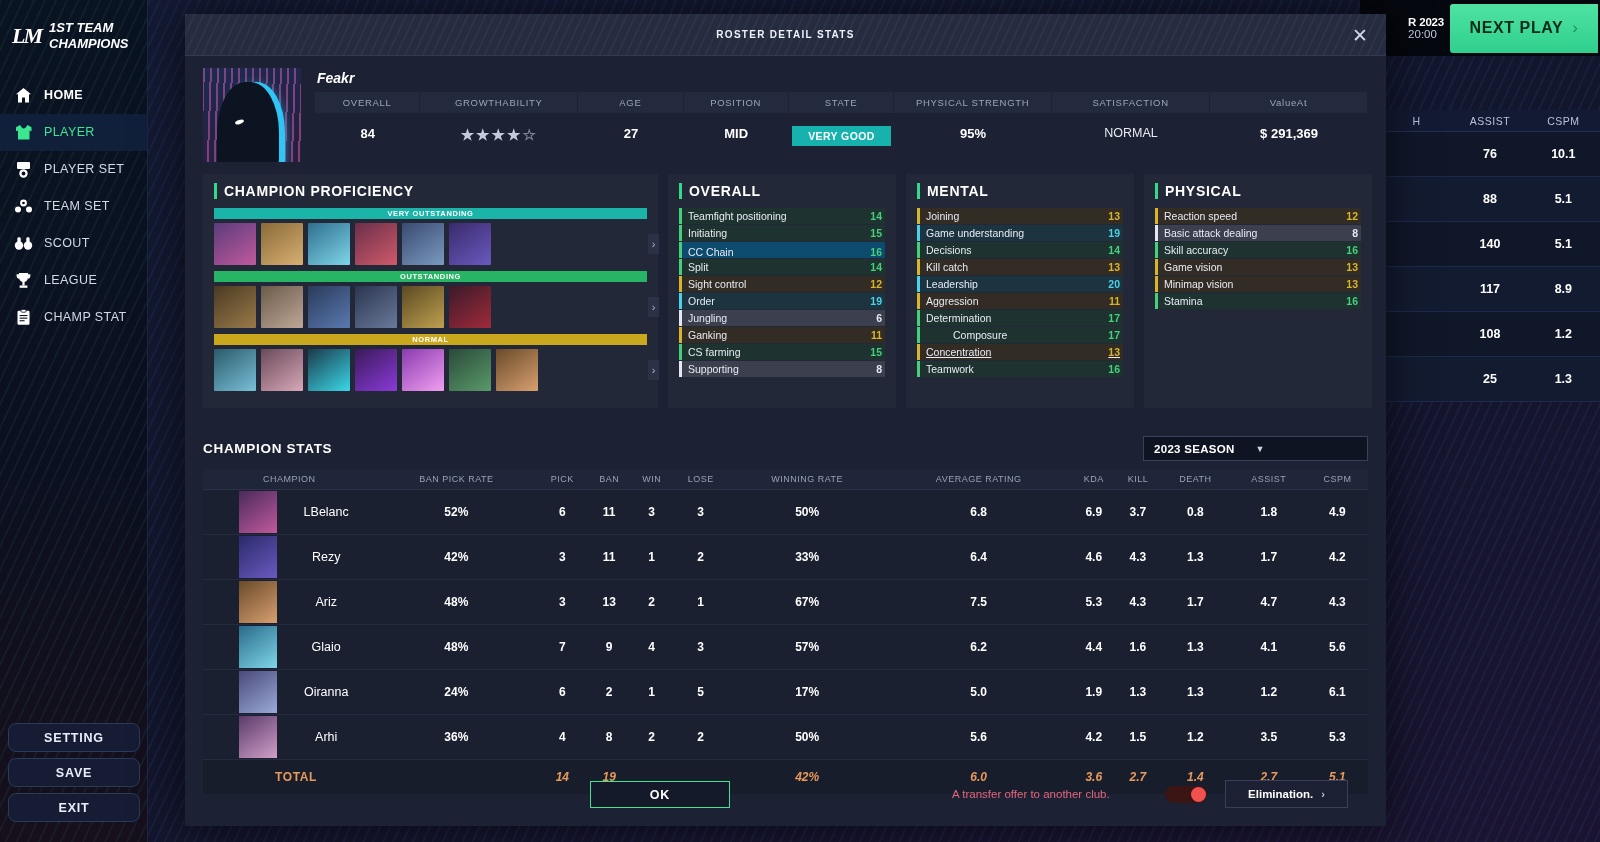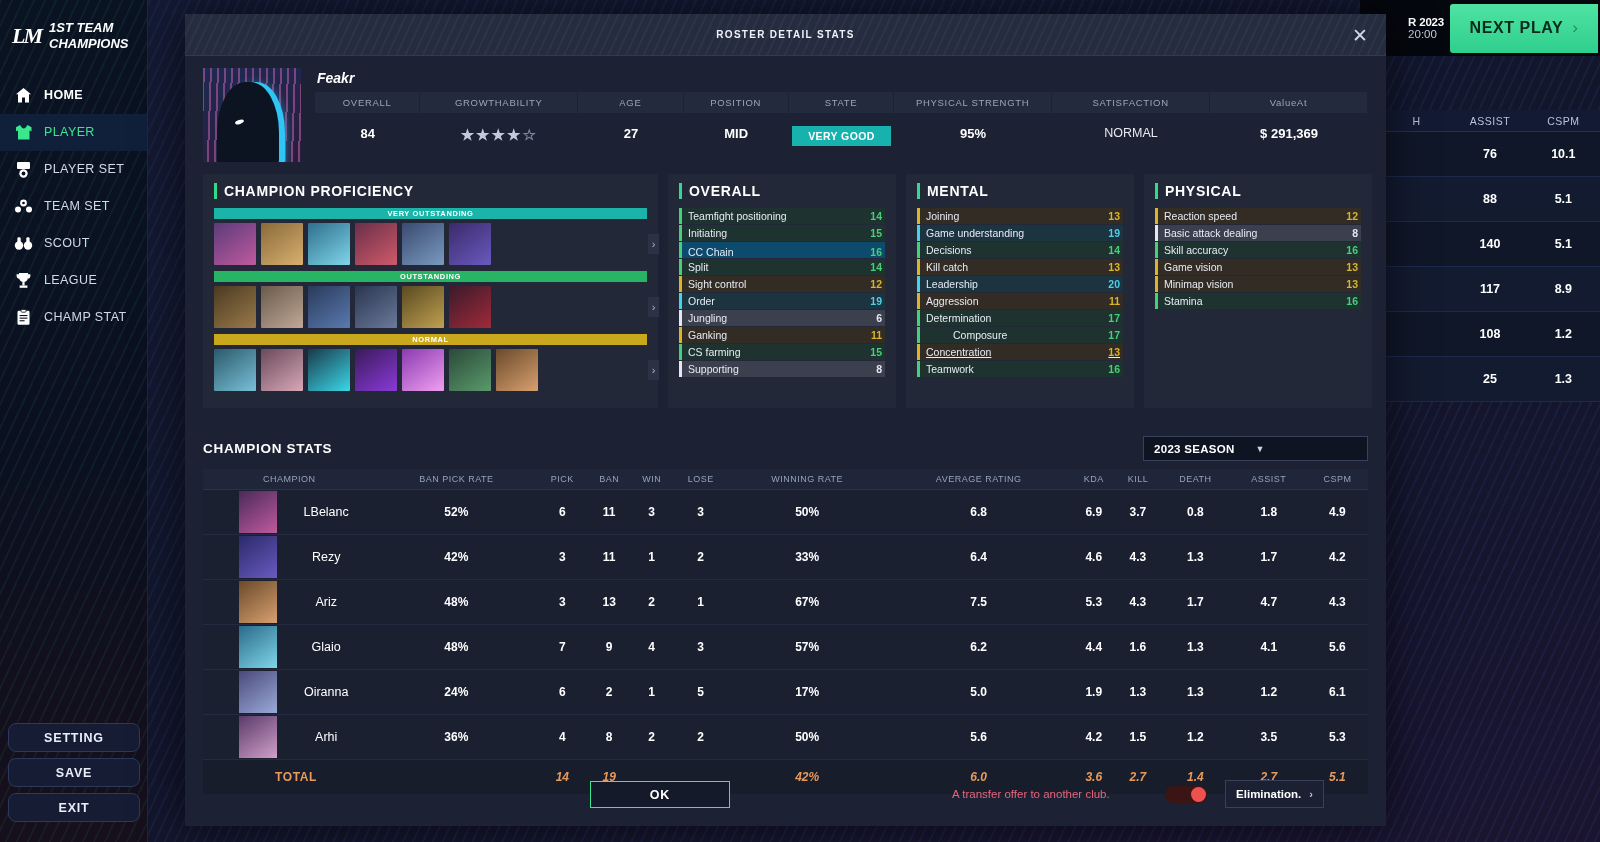--- a/index.html
+++ b/index.html
@@ -210,21 +210,21 @@
     display:flex; align-items:center; justify-content:center; cursor:pointer;
   }
   .transfer-txt { position:absolute; left:767px; top:18px; font-size:11.5px; color:#e4667c; }
   .toggle {
     position:absolute; left:980px; top:16px; width:42px; height:17px;
     background:#3a1513; border-radius:9px; cursor:pointer;
   }
   .toggle .knob { position:absolute; right:1px; top:1px; width:15px; height:15px;
     border-radius:50%; background:#f0514f; }
   .elim-btn {
-    position:absolute; left:1040px; top:10px; width:99px; height:28px;
+    position:absolute; left:1040px; top:10px; width:123px; height:28px;
     background:#1b2133; border:1px solid #39415a;
     display:flex; align-items:center; justify-content:center; gap:8px;
     font-size:11.5px; font-weight:bold; color:#fff; cursor:pointer;
   }
   .elim-btn .cv { color:#bcc4d6; font-size:11px; }
 </style>
 </head>
 <body>
 
 <div id="bg-page"></div>

